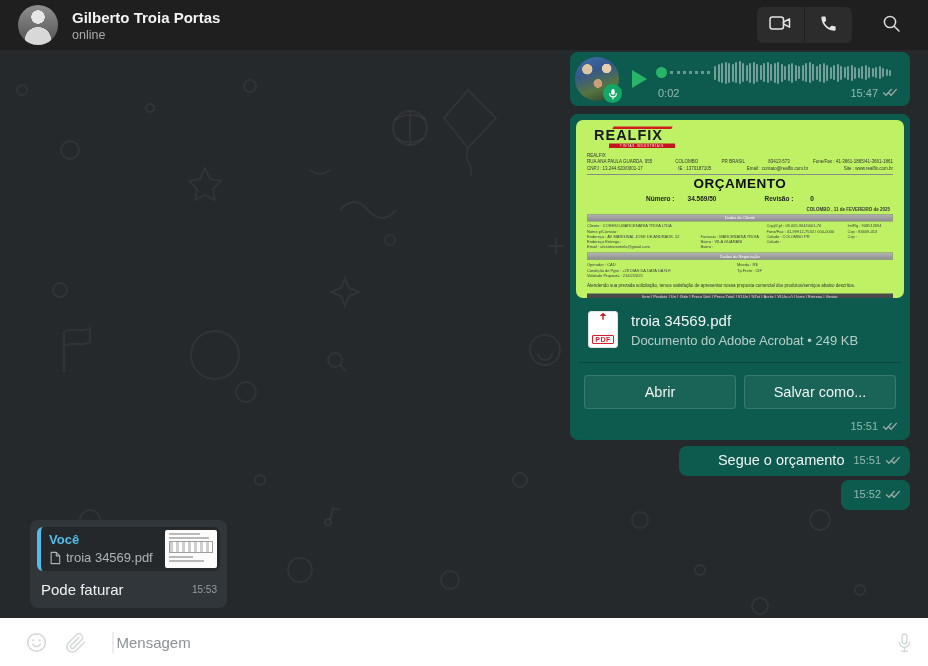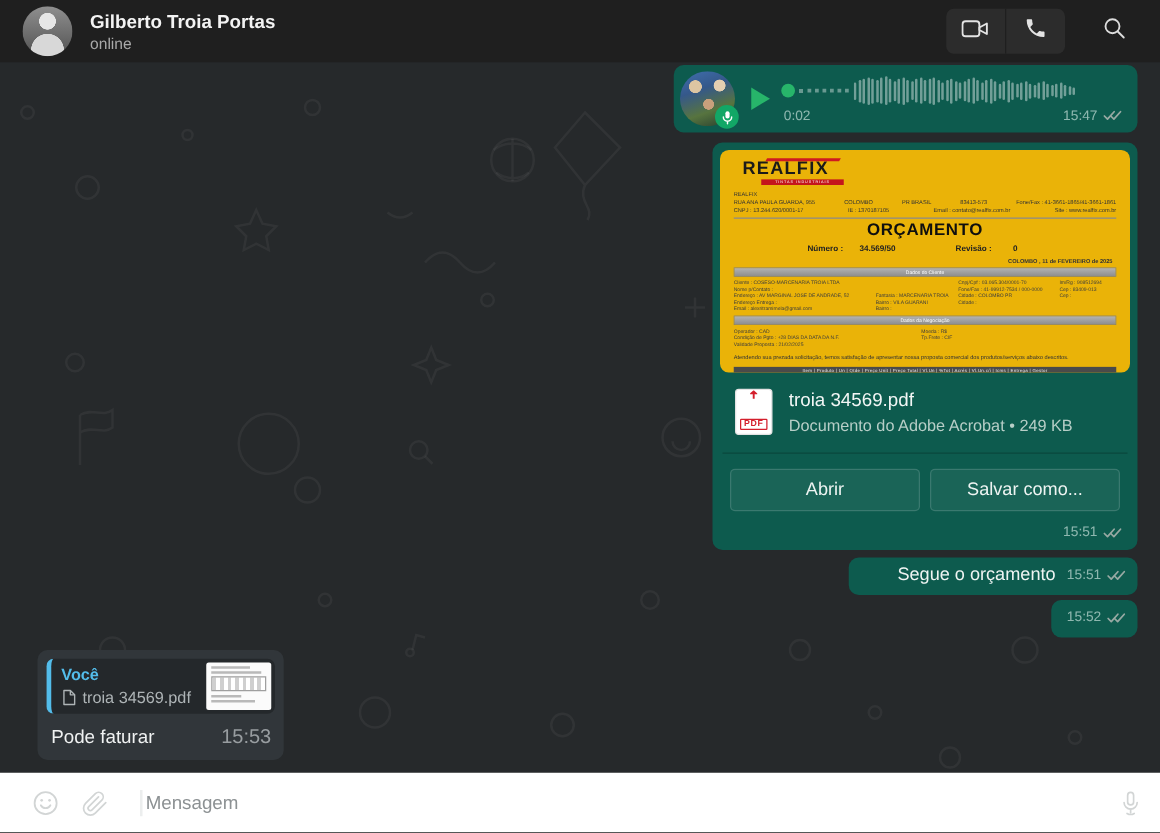--- a/index.html
+++ b/index.html
@@ -26,21 +26,21 @@
   
   .chat{flex:1 1 auto;position:relative;background:#26292b;overflow:hidden;}
   .doodles{position:absolute;inset:0;}
   .msgs{position:relative;z-index:1;height:100%;box-sizing:border-box;
     padding:2px 18px 0 30px;display:flex;flex-direction:column;align-items:flex-start;}
   .bubble{border-radius:8px;box-sizing:border-box;}
   .out{align-self:flex-end;background:#0d5b4e;color:#eef4f2;}
   .meta{display:flex;align-items:center;gap:4px;font-size:11px;color:rgba(222,240,235,.62);white-space:nowrap;}
 
   
-  .voice{width:371px;height:54px;display:flex;align-items:center;padding:4px 12px 4px 5px;margin-top:0;}
+  .voice{width:340px;height:54px;display:flex;align-items:center;padding:4px 12px 4px 5px;margin-top:0;}
   .v-avatar{position:relative;width:44px;height:44px;flex:0 0 auto;cursor:pointer;}
   .v-photo{width:44px;height:44px;border-radius:50%;
     background:
       radial-gradient(circle at 28% 28%, #dcc5a2 0 11%, transparent 12%),
       radial-gradient(circle at 72% 26%, #e5ceb1 0 10%, transparent 11%),
       radial-gradient(circle at 52% 60%, #c9a07c 0 12%, transparent 13%),
       linear-gradient(160deg,#3f6fae 0%,#35588a 34%,#57743f 68%,#243b2e 100%);}
   .mic-badge{position:absolute;right:-3px;bottom:-2px;width:19px;height:19px;border-radius:50%;
     background:#12a766;display:flex;align-items:center;justify-content:center;}
   .play{width:0;height:0;border-left:15px solid #27b56a;border-top:9.5px solid transparent;
@@ -49,21 +49,21 @@
   .track-row{display:flex;align-items:center;height:26px;cursor:pointer;}
   .ph-dot{width:11px;height:11px;border-radius:50%;background:#27b56a;flex:0 0 auto;}
   .dotline{width:40px;border-top:3px dotted rgba(255,255,255,.38);margin:0 4px 0 3px;flex:0 0 auto;}
   .wave{flex:1;display:flex;align-items:center;gap:1.5px;overflow:hidden;height:26px;}
   .wave i{width:2px;border-radius:1px;background:rgba(255,255,255,.42);flex:0 0 auto;}
   .track-info{display:flex;justify-content:space-between;align-items:center;margin-top:1px;padding-left:2px;}
   .duration{font-size:11px;color:rgba(222,240,235,.62);}
 
   
   .docmsg{width:340px;margin-top:8px;padding:6px 6px 4px;}
-  .preview{width:328px;height:178px;border-radius:7px;background:#eab308;overflow:hidden;cursor:pointer;}
+  .preview{width:328px;height:178px;border-radius:7px;background:#bef264;overflow:hidden;cursor:pointer;}
   .doc2x{width:656px;height:356px;transform:scale(.5);transform-origin:0 0;color:#333;
     padding:12px 22px;box-sizing:border-box;}
   .logo{position:relative;width:190px;height:52px;margin-left:14px;}
   .logo-txt{font-size:29px;font-weight:800;letter-spacing:2px;color:#1a1a1a;line-height:34px;}
   .logo-red{position:absolute;left:38px;top:1px;width:118px;height:5px;background:#cf1a20;transform:skewX(-30deg);}
   .logo-bar{width:132px;height:9px;background:#c4151c;color:#fff;font-size:6px;line-height:9px;
     text-align:center;letter-spacing:1.5px;margin:1px 0 0 30px;}
   .t9{font-size:9px;line-height:13px;}
   .head-flex{display:flex;justify-content:space-between;}
   .rule{height:2px;background:#8a8a8a;margin:5px 0 2px;}
@@ -110,21 +110,21 @@
     overflow:hidden;cursor:pointer;height:44px;box-sizing:border-box;}
   .q-body{flex:1;padding:5px 4px 5px 8px;min-width:0;}
   .q-author{color:#53bdeb;font-size:13px;font-weight:700;line-height:15px;}
   .q-file{display:flex;align-items:center;gap:5px;color:#aeb4b6;font-size:13px;margin-top:3px;white-space:nowrap;overflow:hidden;}
   .q-thumb{width:52px;height:38px;background:#fbfbfb;border-radius:2px;margin:3px 3px 3px 2px;
     flex:0 0 auto;padding:3px 4px;box-sizing:border-box;}
   .q-thumb .ln{height:1.5px;background:#b9b9b9;margin-bottom:2.5px;}
   .q-thumb .tb{height:10px;border:1px solid #9f9f9f;margin-bottom:3px;
     background:repeating-linear-gradient(90deg,#cfcfcf 0 3px,#fff 3px 6px);}
   .in-text{display:flex;align-items:flex-end;gap:8px;padding:9px 3px 3px 4px;font-size:15px;line-height:19px;}
-  .in-time{font-size:16px;color:#989da0;margin-left:auto;}
+  .in-time{font-size:10px;color:#989da0;margin-left:auto;}
 
   
   .composer{flex:0 0 48px;height:48px;background:#ffffff;border-top:1px solid rgba(255,255,255,.045);
     display:flex;align-items:center;padding:0 4px 0 16px;box-sizing:border-box;}
   .c-btn{width:40px;height:40px;display:flex;align-items:center;justify-content:center;cursor:pointer;flex:0 0 auto;}
   .input-area{flex:1;display:flex;align-items:center;margin-left:16px;cursor:text;height:100%;}
   .caret{width:1.5px;height:21px;background:#eceeee;margin-right:3px;}
   .placeholder{color:#8c9193;font-size:15px;}
   .mic-btn{margin-left:auto;}
 </style>

